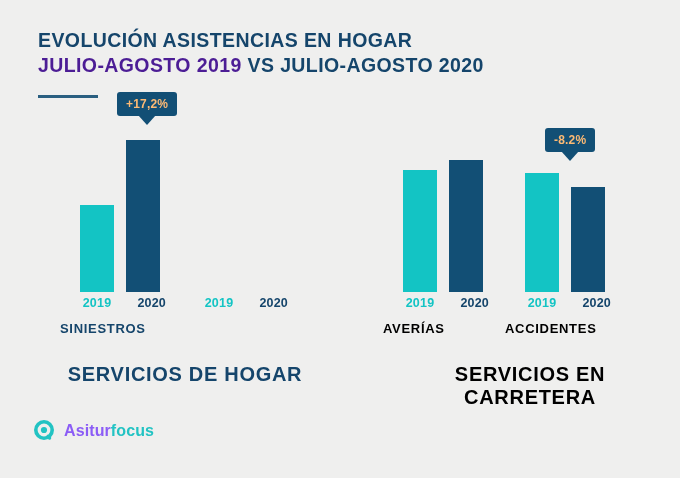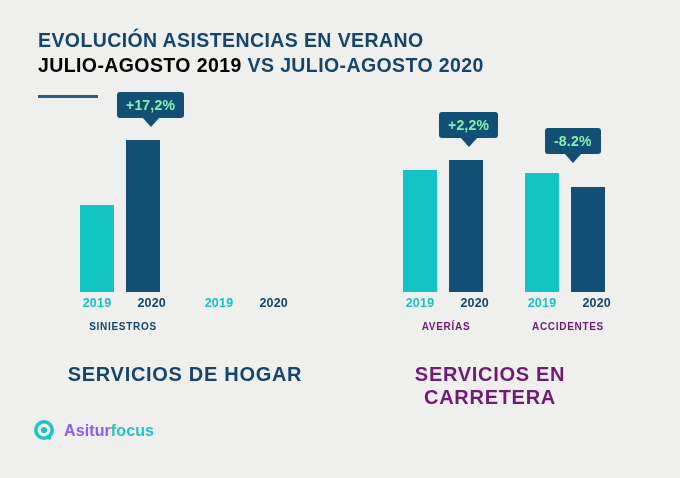--- a/index.html
+++ b/index.html
@@ -22,21 +22,21 @@
     top: 28px;
   }
   .title-line {
     font-size: 19.5px;
     font-weight: bold;
     letter-spacing: 0.4px;
     line-height: 25px;
     white-space: nowrap;
   }
   .t-navy { color: #15456b; }
-  .t-teal { color: #000000; }
+  .t-teal { color: #4c1d95; }
 
   .rule {
     position: absolute;
     left: 38px;
     top: 95px;
     width: 60px;
     height: 3px;
     background: #2a5f80;
   }
 
@@ -87,22 +87,22 @@
   }
   .bar-2020 {
     left: 58px;
     background: #124f75;
   }
 
   
   .callout {
     position: absolute;
     background: #124f75;
-    color: #86efac;
-    font-size: 14px;
+    color: #fdba74;
+    font-size: 12px;
     font-weight: bold;
     letter-spacing: 0.2px;
     border-radius: 3px;
     padding: 6px 9px 6px 9px;
     white-space: nowrap;
     line-height: 1;
   }
   .callout::after {
     content: "";
     position: absolute;
@@ -142,40 +142,40 @@
     text-align: right;
     color: #15456b;
   }
 
   
   .cat-label {
     position: absolute;
     top: 181px;
     left: -8px;
     width: 126px;
-    text-align: center;
-    font-size: 10px;
+    text-align: left;
+    font-size: 13px;
     font-weight: bold;
     letter-spacing: 0.7px;
   }
   .lbl-navy { color: #15456b; }
-  .lbl-teal { color: #701a75; }
+  .lbl-teal { color: #000000; }
 
   
   .section-title {
     position: absolute;
     top: 363px;
     width: 250px;
     text-align: center;
     font-size: 20px;
     font-weight: bold;
     letter-spacing: 0.7px;
   }
   .sec-home { left: 60px; }
-  .sec-road { left: 365px; text-align: center; }
+  .sec-road { left: 405px; text-align: center; }
 
   
   .logo {
     position: absolute;
     left: 34px;
     top: 420px;
     display: flex;
     align-items: center;
   }
   .logo-mark {
@@ -189,21 +189,21 @@
     font-weight: bold;
     letter-spacing: 0.1px;
   }
   .logo-a { color: #8b5cf6; }
   .logo-b { color: #22c3c3; margin-top: 18px; }
 </style>
 </head>
 <body>
 
 <div class="header">
-  <div class="title-line t-navy">EVOLUCIÓN ASISTENCIAS EN VERANO</div>
+  <div class="title-line t-navy">EVOLUCIÓN ASISTENCIAS EN HOGAR</div>
   <div class="title-line"><span class="t-teal">JULIO-AGOSTO 2019</span><span class="t-navy"> VS </span><span class="t-navy">JULIO-AGOSTO 2020</span></div>
 </div>
 <div class="rule"></div>
 
 <div class="chart">
 
   <div class="panel panel-home">
     <div class="groups">
 
       <div class="group group-0">
@@ -229,21 +229,20 @@
     </div>
   </div>
 
   <div class="panel panel-road">
     <div class="groups">
 
       <div class="group group-0">
         <div class="plot">
           <div class="bar bar-2019" style="height:122px"></div>
           <div class="bar bar-2020" style="height:132px"></div>
-          <div class="callout" style="left:48px; top:-28px;">+2,2%</div>
         </div>
         <div class="years">
           <span class="year year-2019">2019</span>
           <span class="year year-2020">2020</span>
         </div>
         <div class="cat-label lbl-teal">AVERÍAS</div>
       </div>
 
       <div class="group group-1">
         <div class="plot">

